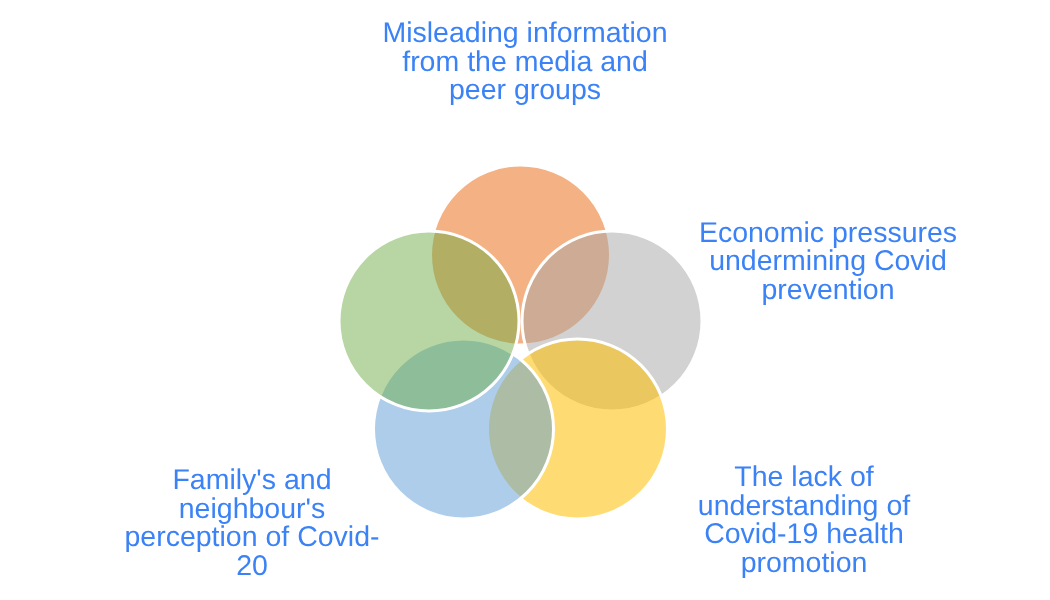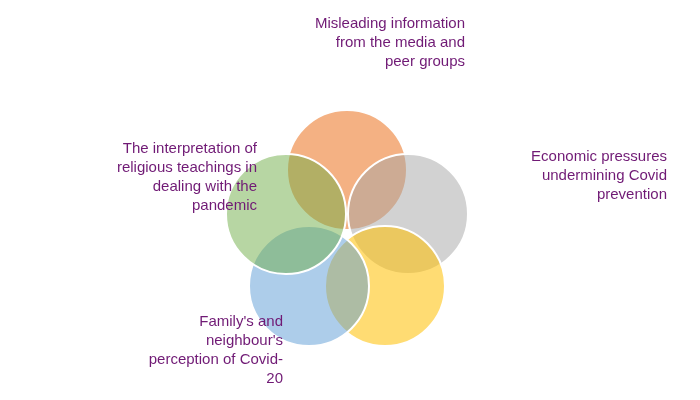--- a/index.html
+++ b/index.html
@@ -8,23 +8,23 @@
     background: #ffffff;
     font-family: "Liberation Sans", sans-serif;
     position: relative;
     overflow: hidden;
   }
   .stage { position: absolute; left: 0; top: 0; width: 700px; height: 400px; }
   svg.venn { position: absolute; left: 0; top: 0; }
   .node-label {
     position: absolute;
     white-space: pre-line;
-    text-align: right;
-    color: #701a75;
-    font-size: 15px;
+    text-align: center;
+    color: #3b82f6;
+    font-size: 19px;
     line-height: 19px;
     transform: translateX(-50%);
     width: 230px;
   }
   #lbl-top { left: 350px; top: 13px;  }
   #lbl-ur  { left: 552px; top: 146px; }
   #lbl-lr  { left: 536px; top: 309px; }
   #lbl-ll  { left: 168px; top: 311px; }
   #lbl-ul  { left: 142px; top: 138px; }
 </style>
@@ -43,24 +43,24 @@
   </svg>
 
   <div class="node-label" id="lbl-top">Misleading information
 from the media and
 peer groups</div>
 
   <div class="node-label" id="lbl-ur">Economic pressures
 undermining Covid
 prevention</div>
 
+  <div class="node-label" id="lbl-lr">The lack of
+understanding of
+Covid-19 health
+promotion</div>
 
   <div class="node-label" id="lbl-ll">Family's and
 neighbour's
 perception of Covid-
 20</div>
 
-  <div class="node-label" id="lbl-ul">The interpretation of
-religious teachings in
-dealing with the
-pandemic</div>
 
 </div>
 
 </body></html>

